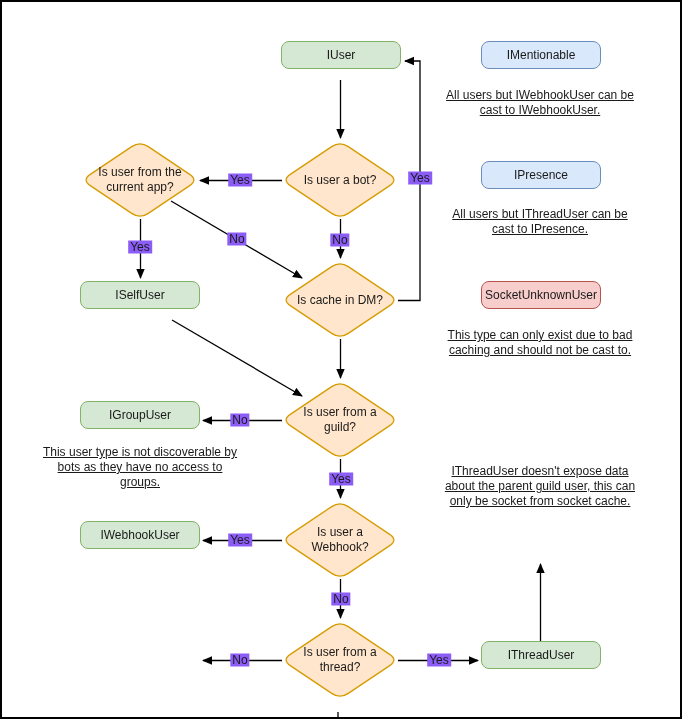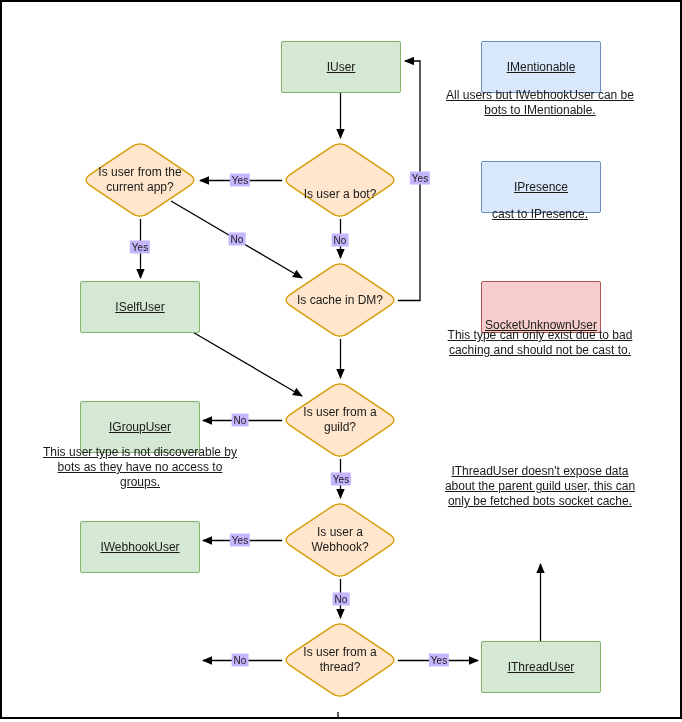--- a/index.html
+++ b/index.html
@@ -16,36 +16,36 @@
     overflow:hidden;
   }
   .frame{
     position:absolute; left:0; top:0; width:678px; height:715px;
     border:2px solid var(--line-color); pointer-events:none;
   }
   svg.layer{position:absolute; left:0; top:0; width:682px; height:722px;}
   .edge{stroke:var(--line-color); stroke-width:1.3; fill:none;}
   .dshape{fill:var(--decision-fill); stroke:var(--decision-stroke); stroke-width:1.3;}
   .node{
-    position:absolute; width:120px; height:52px; box-sizing:border-box;
-    border-radius:2px; border:1.3px solid; display:flex; align-items:center;
-    justify-content:center; font-size:12px; text-align:center;text-decoration:underline;
+    position:absolute; width:120px; height:28px; box-sizing:border-box;
+    border-radius:8px; border:1.3px solid; display:flex; align-items:center;
+    justify-content:center; font-size:12px; text-align:center;
   }
   .green{background:var(--interface-fill); border-color:var(--interface-stroke);}
   .blue{background:var(--castable-fill); border-color:var(--castable-stroke);}
-  .red{background:var(--socket-fill); border-color:var(--socket-stroke);align-items:flex-end;}
+  .red{background:var(--socket-fill); border-color:var(--socket-stroke);}
   .dlabel{
     position:absolute; width:116px; height:78px; display:flex; flex-direction:column;
     align-items:center; justify-content:center; font-size:12px; line-height:15px;
     text-align:center;
   }
   .dlabel span{display:block;}
   .elabel{
-    position:absolute; transform:translate(-50%,-50%); font-size:10px;
-    line-height:13px; background:#c4b5fd; padding:0 2px; white-space:nowrap;
+    position:absolute; transform:translate(-50%,-50%); font-size:12px;
+    line-height:13px; background:#8b5cf6; padding:0 2px; white-space:nowrap;
   }
   .note{position:absolute; font-size:12px; line-height:15px; text-align:center;text-decoration:underline;}
   .note span{display:block;}
 </style>
 </head>
 <body>
 
 <div class="canvas">
 
   <svg class="layer" viewBox="0 0 682 722" xmlns="http://www.w3.org/2000/svg">
@@ -100,21 +100,21 @@
   <div class="node green" style="left:80px;top:401px">
     <span>IGroupUser</span>
   </div>
   <div class="node green" style="left:80px;top:521px">
     <span>IWebhookUser</span>
   </div>
   <div class="node green" style="left:481px;top:641px">
     <span>IThreadUser</span>
   </div>
 
-  <div class="dlabel" style="left:282px;top:155px">
+  <div class="dlabel" style="left:282px;top:141px">
     <span>Is user a bot?</span>
   </div>
   <div class="dlabel" style="left:82px;top:141px">
     <span>Is user from the</span>
     <span>current app?</span>
   </div>
   <div class="dlabel" style="left:282px;top:261px">
     <span>Is cache in DM?</span>
   </div>
   <div class="dlabel" style="left:282px;top:381px">
@@ -137,34 +137,35 @@
   <div class="elabel" style="left:420px;top:178px">Yes</div>
   <div class="elabel" style="left:240px;top:420px">No</div>
   <div class="elabel" style="left:341px;top:479px">Yes</div>
   <div class="elabel" style="left:240px;top:540px">Yes</div>
   <div class="elabel" style="left:341px;top:599px">No</div>
   <div class="elabel" style="left:240px;top:660px">No</div>
   <div class="elabel" style="left:439px;top:660px">Yes</div>
 
   <div class="note" style="left:430px;top:88px;width:220px">
     <span>All users but IWebhookUser can be</span>
-    <span>bots to IMentionable.</span>
+    <span>cast to IWebhookUser.</span>
   </div>
   <div class="note" style="left:430px;top:207px;width:220px">
+    <span>All users but IThreadUser can be</span>
     <span>cast to IPresence.</span>
   </div>
   <div class="note" style="left:430px;top:328px;width:220px">
     <span>This type can only exist due to bad</span>
     <span>caching and should not be cast to.</span>
   </div>
   <div class="note" style="left:30px;top:445px;width:220px">
     <span>This user type is not discoverable by</span>
     <span>bots as they have no access to</span>
     <span>groups.</span>
   </div>
   <div class="note" style="left:430px;top:464px;width:220px">
     <span>IThreadUser doesn't expose data</span>
     <span>about the parent guild user, this can</span>
-    <span>only be fetched bots socket cache.</span>
+    <span>only be socket from socket cache.</span>
   </div>
 
   <div class="frame"></div>
 </div>
 
 </body></html>

